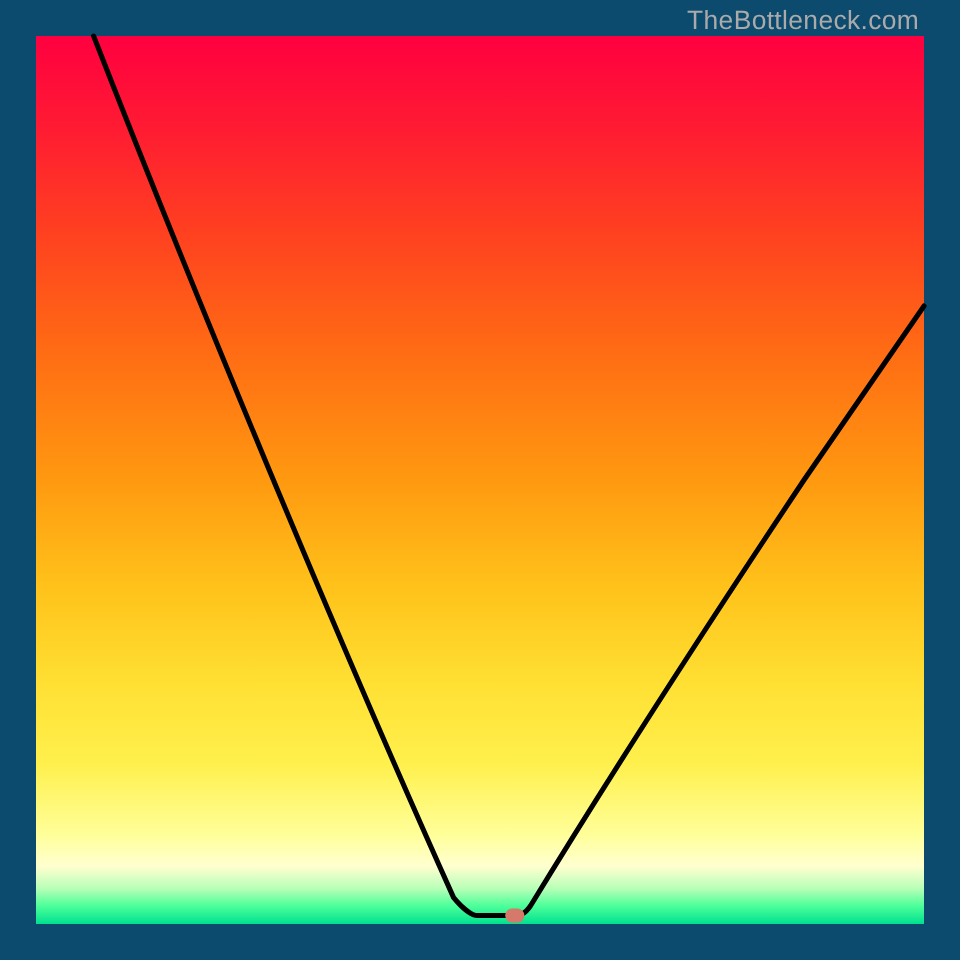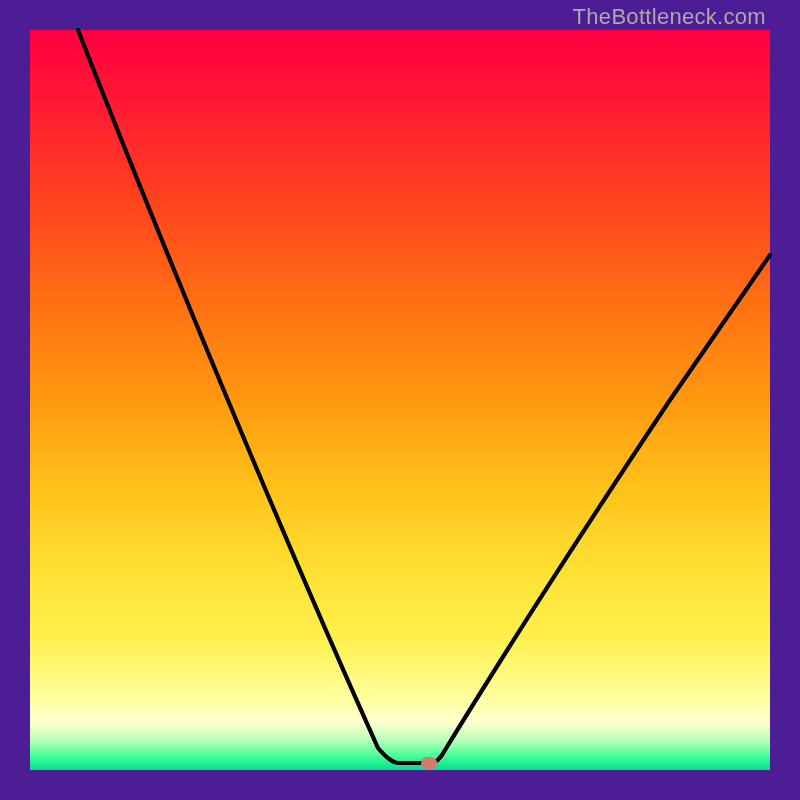--- a/index.html
+++ b/index.html
@@ -8,21 +8,21 @@
     width: 800px;
     height: 800px;
     background: #000;
     overflow: hidden;
     font-family: Arial, Helvetica, sans-serif;
   }
   .frame {
     position: relative;
     width: 800px;
     height: 800px;
-    background: #4c1d95;
+    background: #0c4a6e;
   }
   .plot-area {
     position: absolute;
     left: 30px;
     top: 30px;
     width: 740px;
     height: 740px;
     background: linear-gradient(
       to bottom,
       #ff0040 0%,

